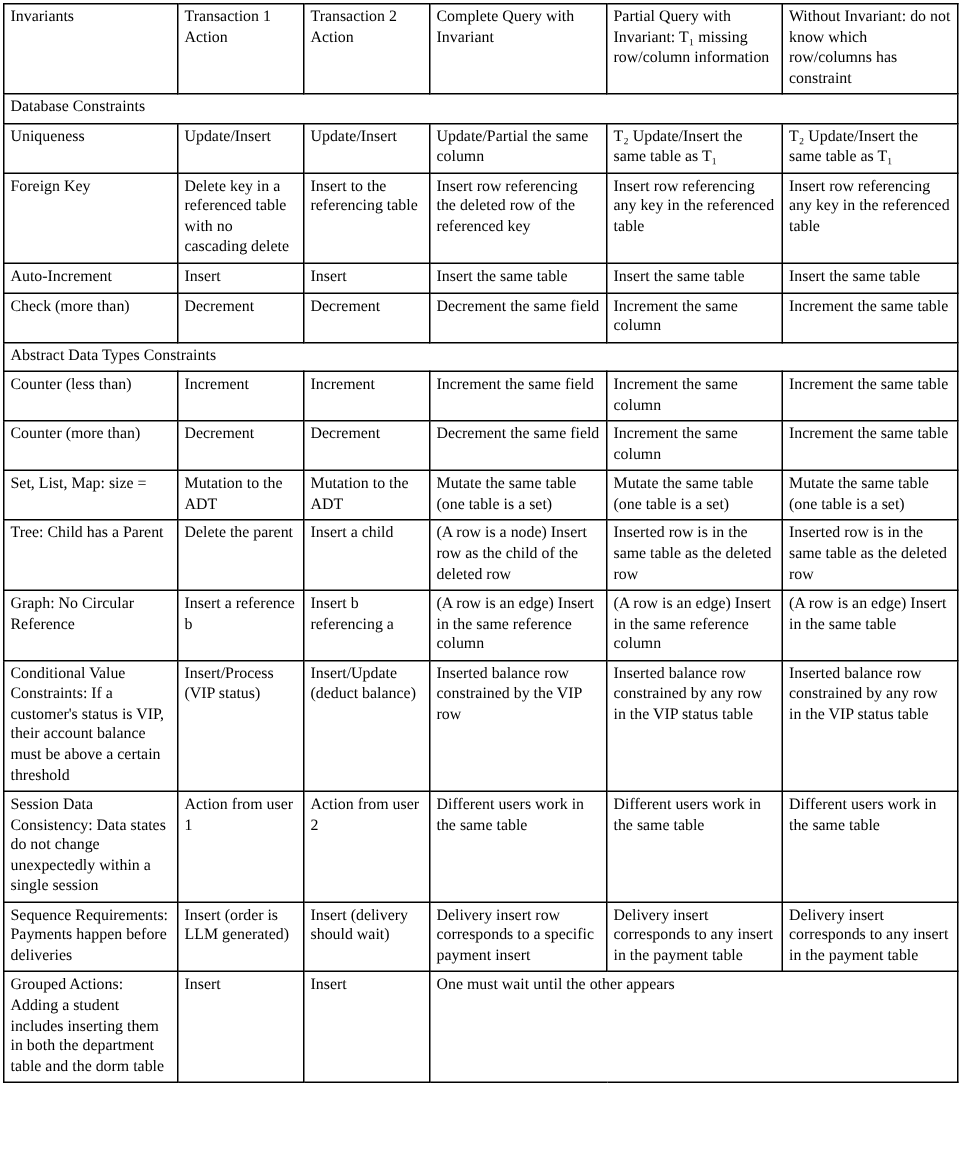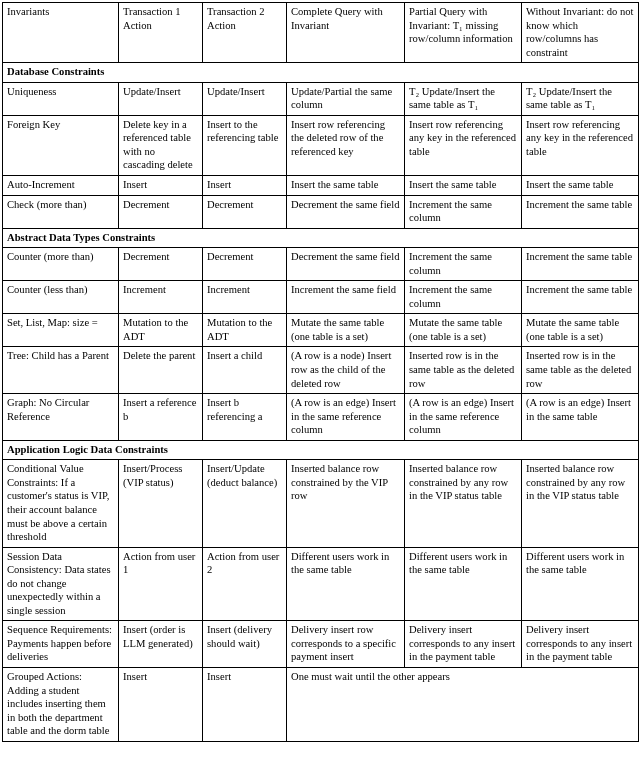--- a/index.html
+++ b/index.html
@@ -27,21 +27,21 @@
     font-size: 10.6px;
     line-height: 1.28;
     vertical-align: top;
     text-align: left;
     word-wrap: break-word;
   }
   table.paper-table th {
     font-weight: normal;
   }
   td.section-header {
-    font-weight: bold;
+    font-weight: normal;
     padding-top: 1px;
     padding-bottom: 2px;
   }
   td.span-cell {
     text-align: center;
     vertical-align: top;
   }
 </style>
 </head>
 <body>
@@ -99,32 +99,32 @@
           <td>Decrement</td>
           <td>Decrement</td>
           <td>Decrement the same field</td>
           <td>Increment the same column</td>
           <td>Increment the same table</td>
         </tr>
         <tr>
           <td colspan="6" class="section-header">Abstract Data Types Constraints</td>
         </tr>
         <tr>
+          <td>Counter (less than)</td>
+          <td>Increment</td>
+          <td>Increment</td>
+          <td>Increment the same field</td>
+          <td>Increment the same column</td>
+          <td>Increment the same table</td>
+        </tr>
+        <tr>
           <td>Counter (more than)</td>
           <td>Decrement</td>
           <td>Decrement</td>
           <td>Decrement the same field</td>
-          <td>Increment the same column</td>
-          <td>Increment the same table</td>
-        </tr>
-        <tr>
-          <td>Counter (less than)</td>
-          <td>Increment</td>
-          <td>Increment</td>
-          <td>Increment the same field</td>
           <td>Increment the same column</td>
           <td>Increment the same table</td>
         </tr>
         <tr>
           <td>Set, List, Map: size =</td>
           <td>Mutation to the ADT</td>
           <td>Mutation to the ADT</td>
           <td>Mutate the same table (one table is a set)</td>
           <td>Mutate the same table (one table is a set)</td>
           <td>Mutate the same table (one table is a set)</td>
@@ -137,23 +137,20 @@
           <td>Inserted row is in the same table as the deleted row</td>
           <td>Inserted row is in the same table as the deleted row</td>
         </tr>
         <tr>
           <td>Graph: No Circular Reference</td>
           <td>Insert a reference b</td>
           <td>Insert b referencing a</td>
           <td>(A row is an edge) Insert in the same reference column</td>
           <td>(A row is an edge) Insert in the same reference column</td>
           <td>(A row is an edge) Insert in the same table</td>
-        </tr>
-        <tr>
-          <td colspan="6" class="section-header">Application Logic Data Constraints</td>
         </tr>
         <tr>
           <td>Conditional Value Constraints: If a customer's status is VIP, their account balance must be above a certain threshold</td>
           <td>Insert/Process (VIP status)</td>
           <td>Insert/Update (deduct balance)</td>
           <td>Inserted balance row constrained by the VIP row</td>
           <td>Inserted balance row constrained by any row in the VIP status table</td>
           <td>Inserted balance row constrained by any row in the VIP status table</td>
         </tr>
         <tr>

